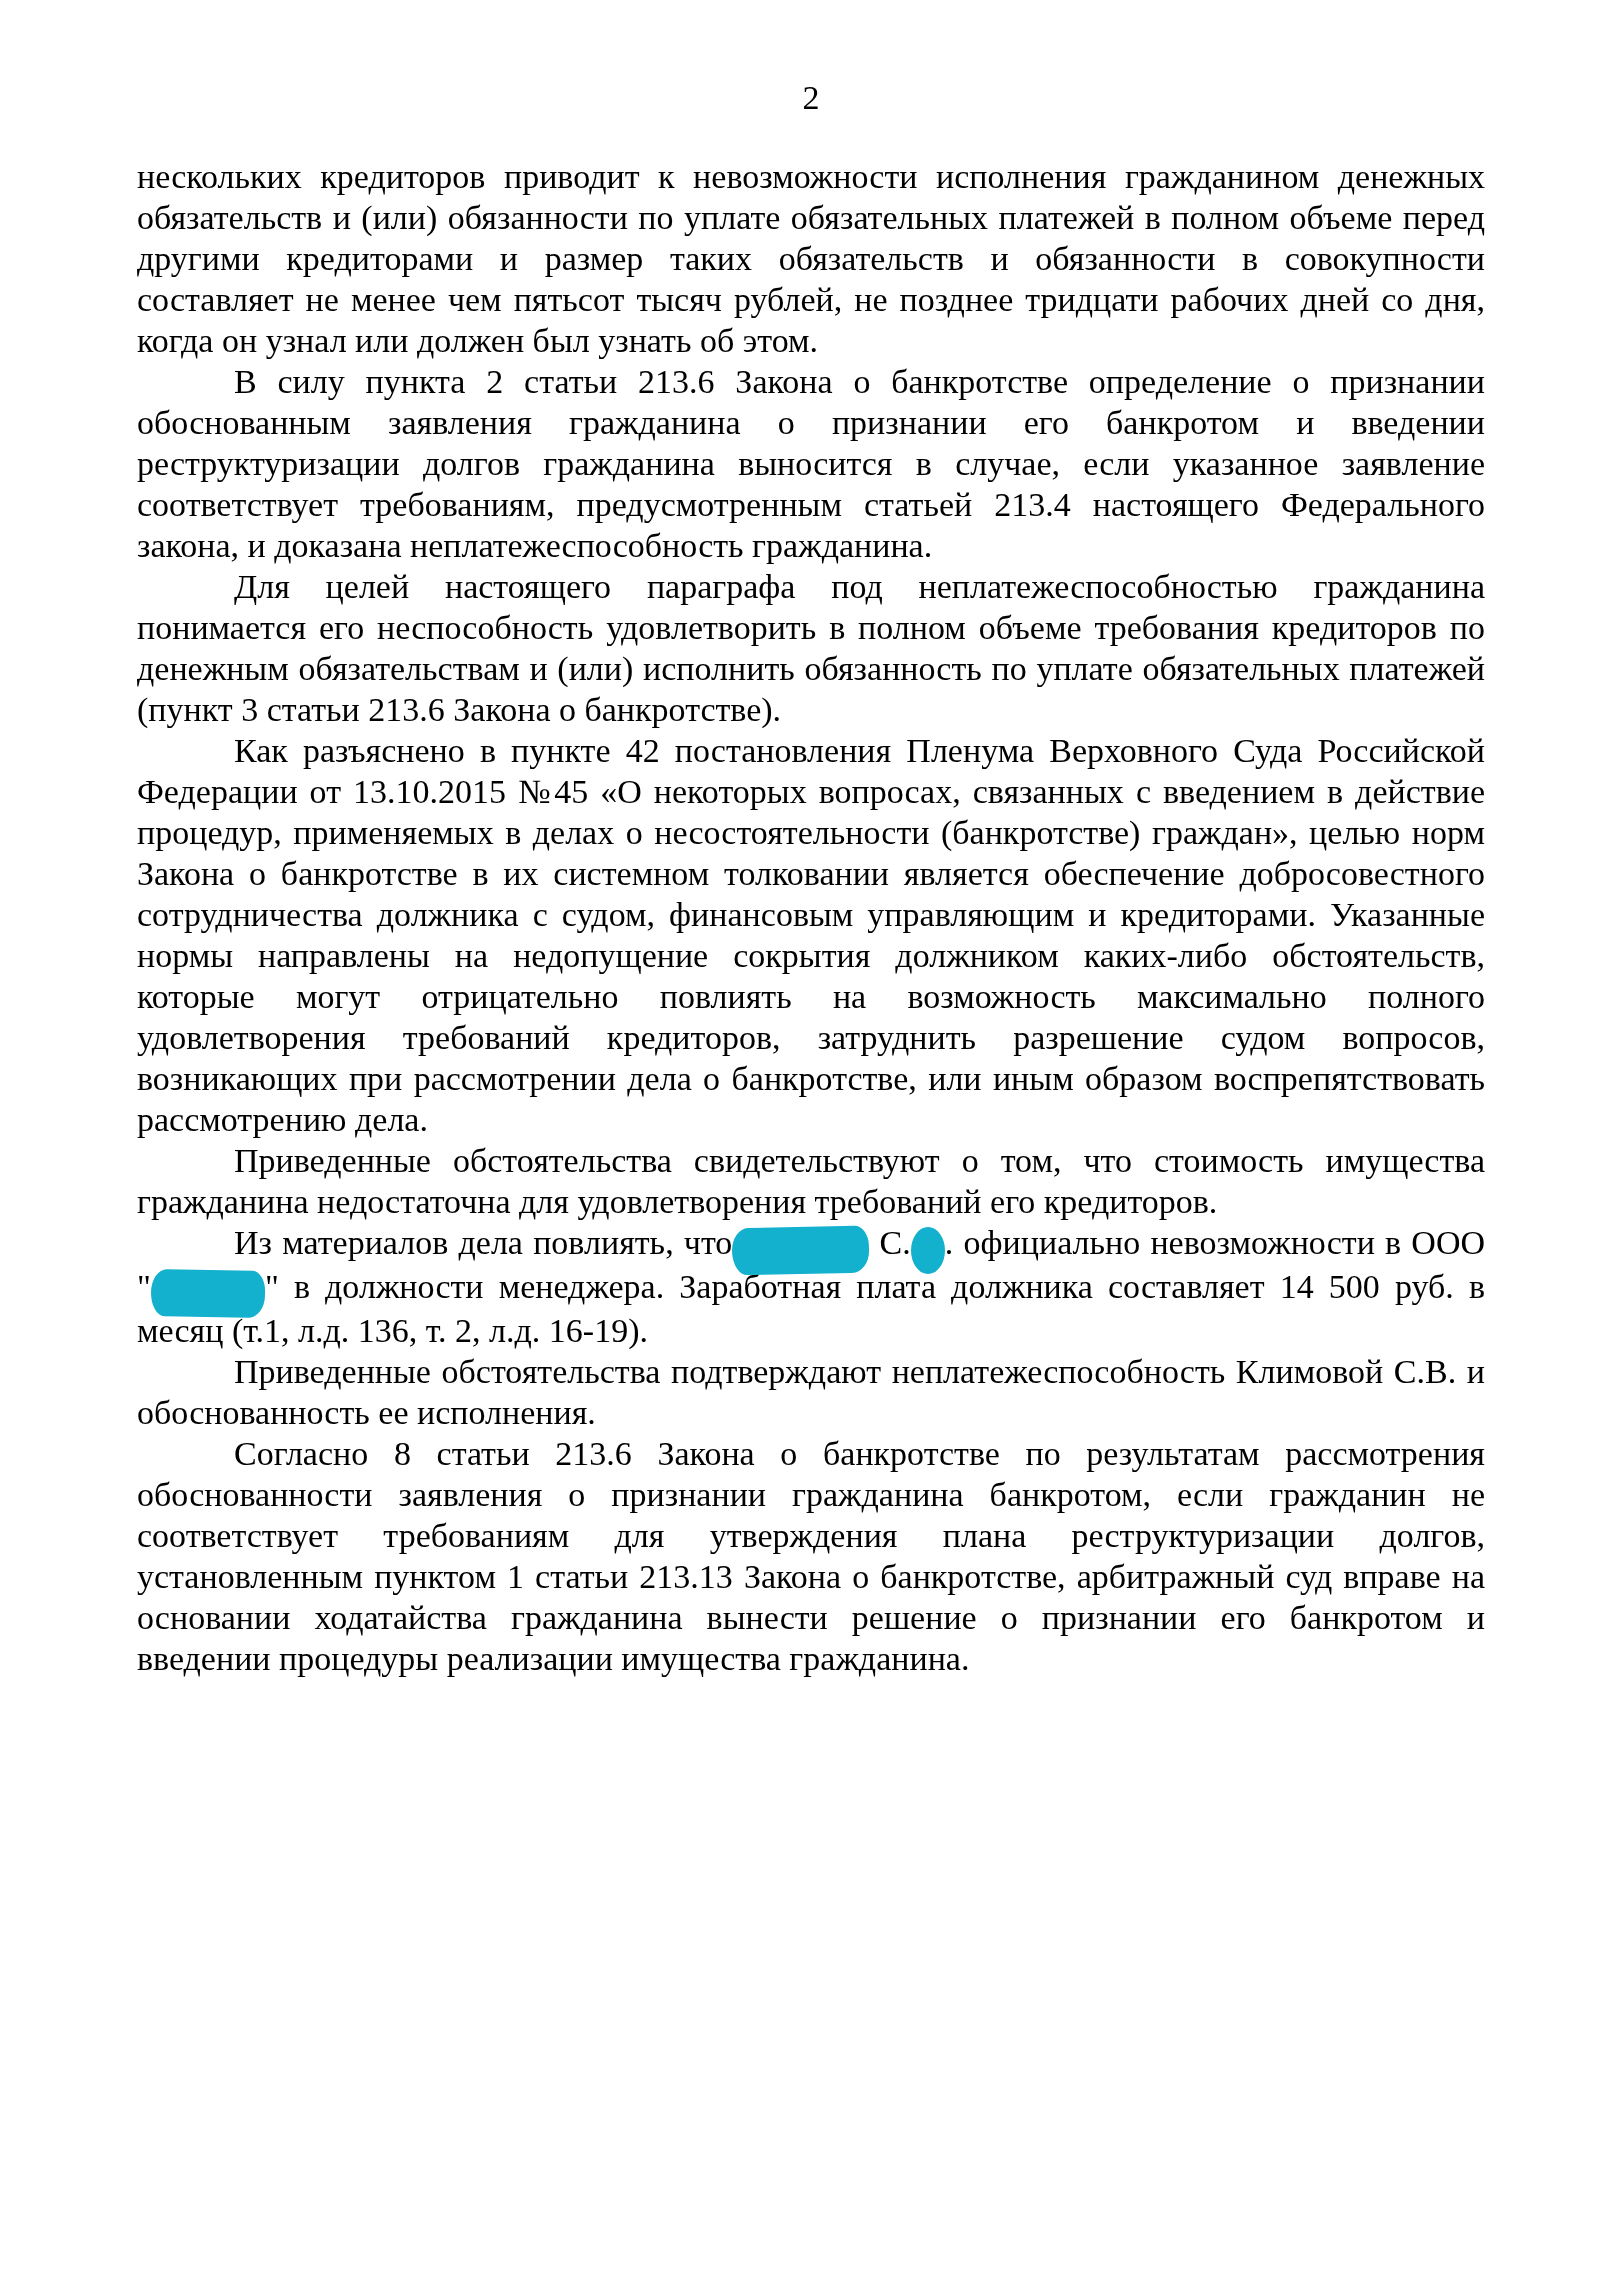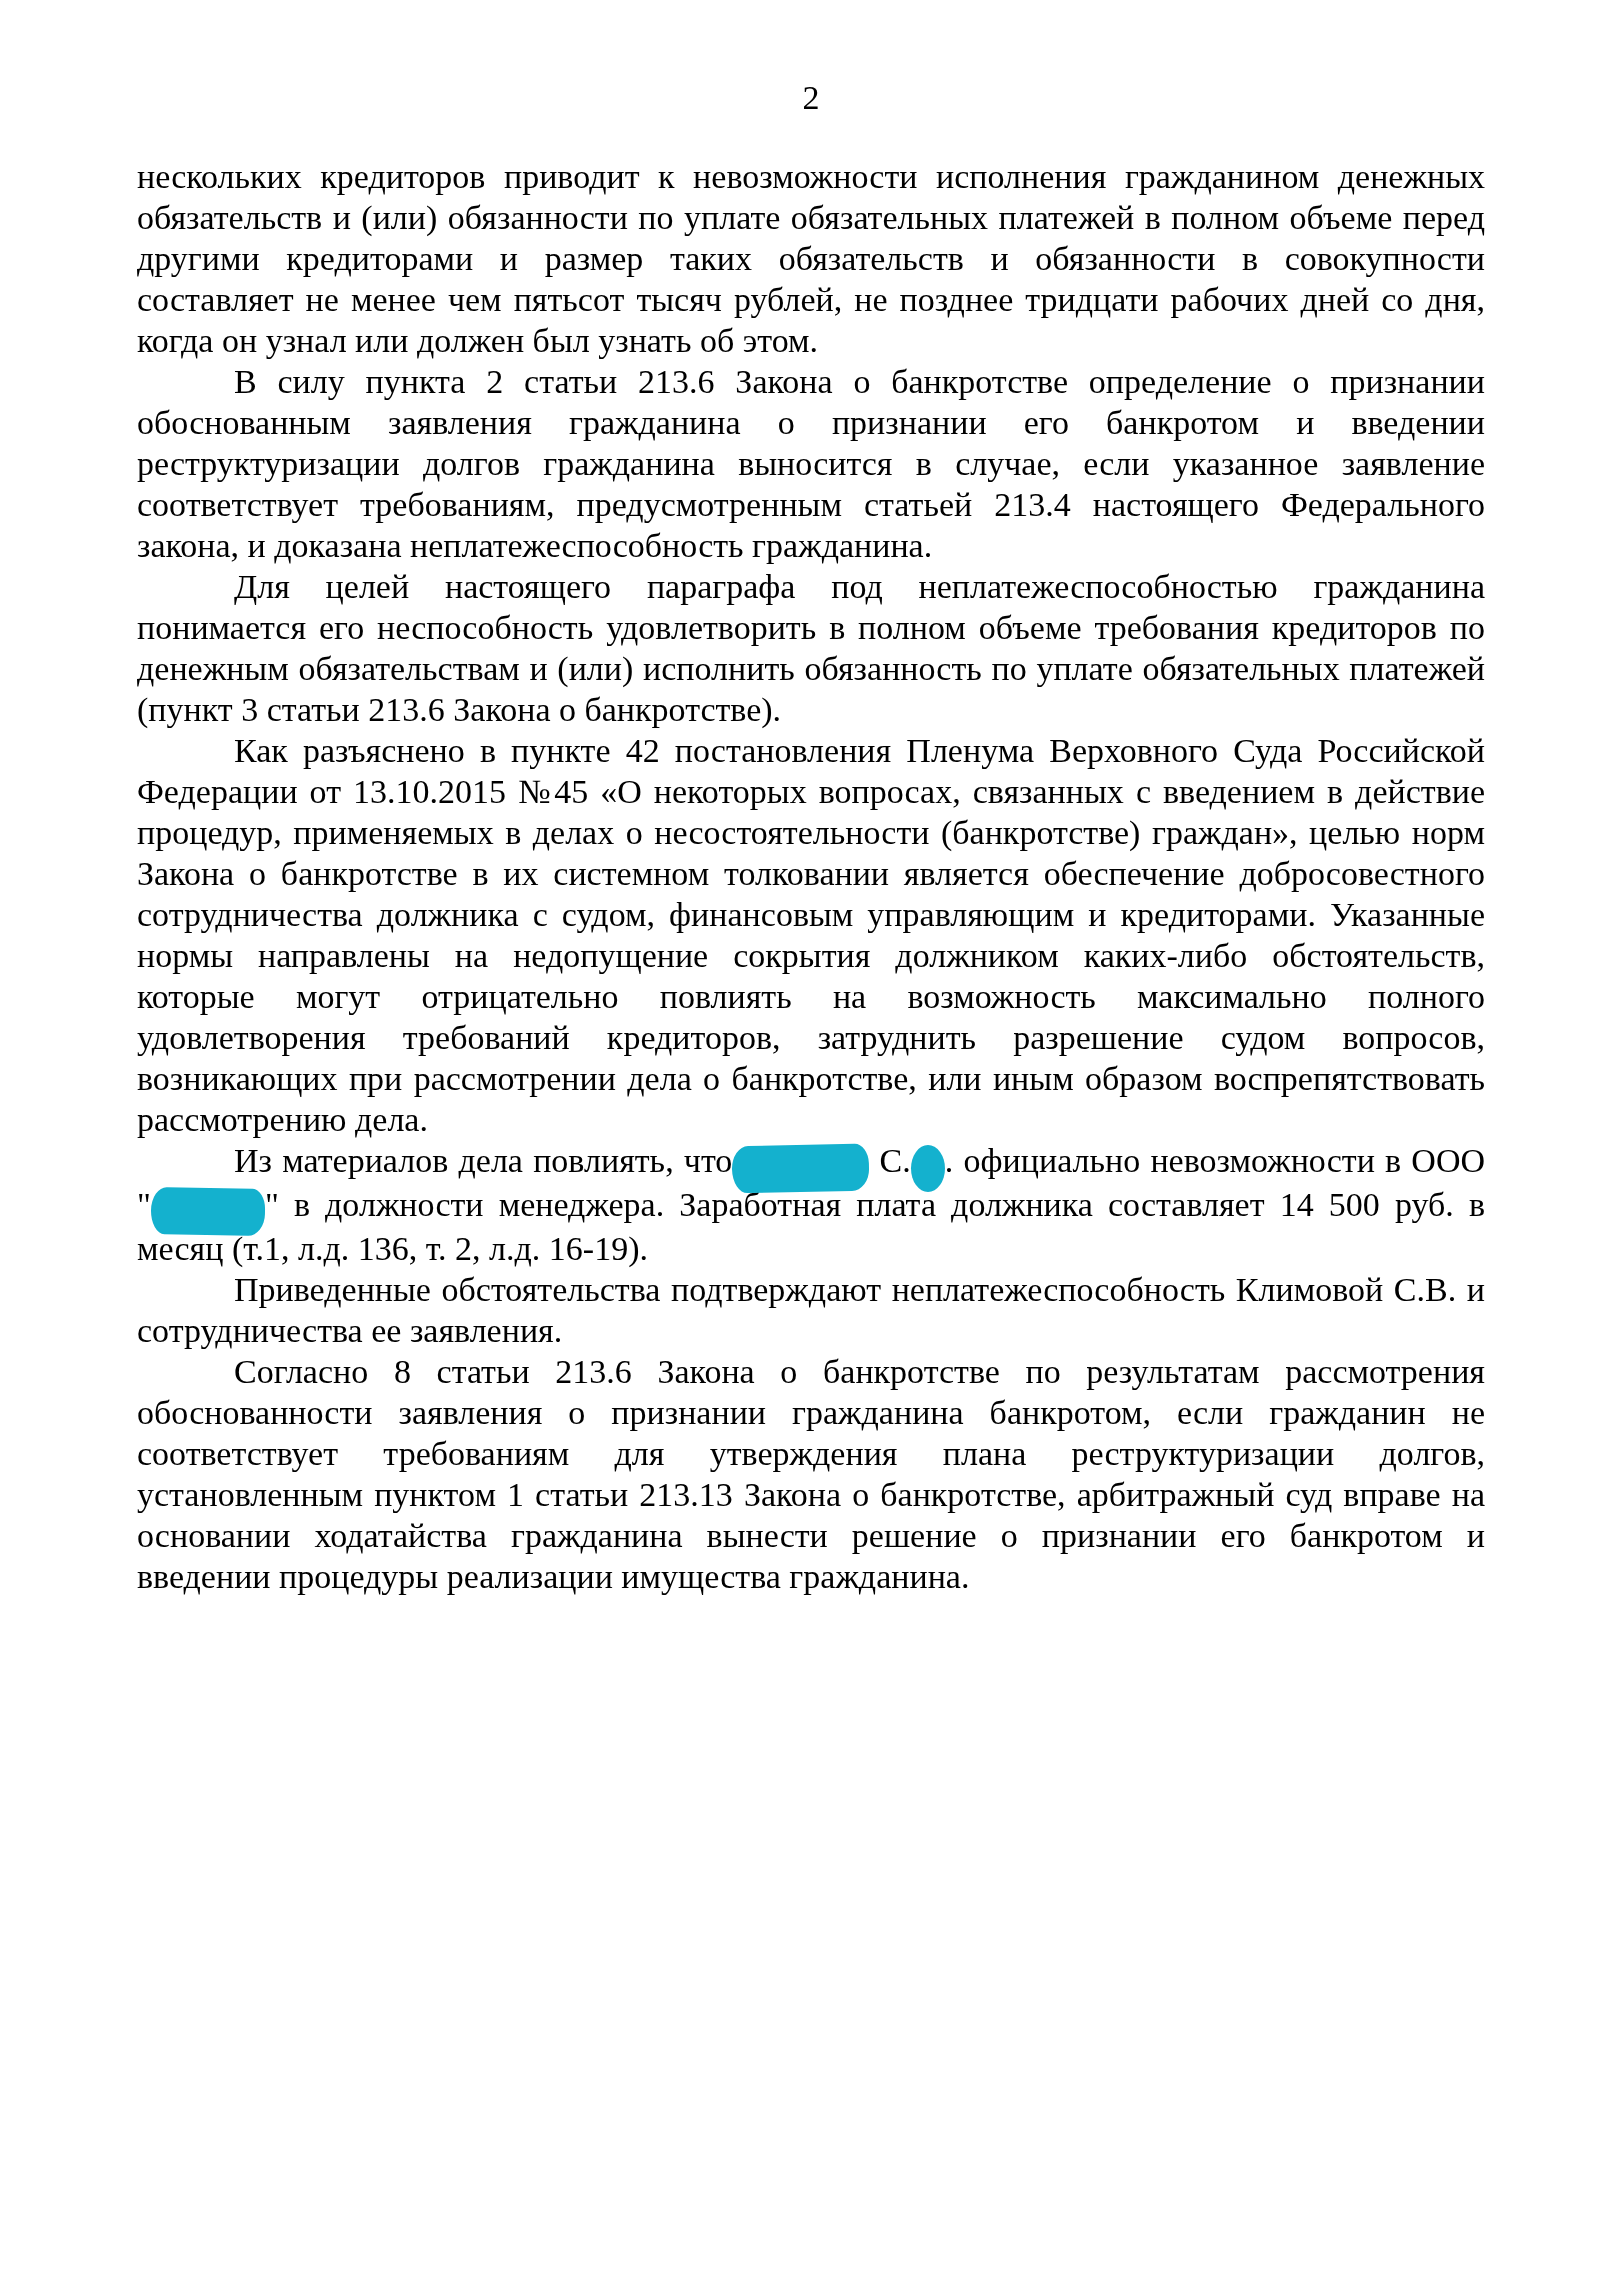--- a/index.html
+++ b/index.html
@@ -66,22 +66,23 @@
   <p class="para no-indent">нескольких кредиторов приводит к невозможности исполнения гражданином денежных обязательств и (или) обязанности по уплате обязательных платежей в полном объеме перед другими кредиторами и размер таких обязательств и обязанности в совокупности составляет не менее чем пятьсот тысяч рублей, не позднее тридцати рабочих дней со дня, когда он узнал или должен был узнать об этом.</p>
 
   <p class="para">В силу пункта 2 статьи 213.6 Закона о банкротстве определение о признании обоснованным заявления гражданина о признании его банкротом и введении реструктуризации долгов гражданина выносится в случае, если указанное заявление соответствует требованиям, предусмотренным статьей 213.4 настоящего Федерального закона, и доказана неплатежеспособность гражданина.</p>
 
   <p class="para">Для целей настоящего параграфа под неплатежеспособностью гражданина понимается его неспособность удовлетворить в полном объеме требования кредиторов по денежным обязательствам и (или) исполнить обязанность по уплате обязательных платежей (пункт 3 статьи 213.6 Закона о банкротстве).</p>
 
   <p class="para">Как разъяснено в пункте 42 постановления Пленума Верховного Суда Российской Федерации от 13.10.2015 №45 «О некоторых вопросах, связанных с введением в действие процедур, применяемых в делах о несостоятельности (банкротстве) граждан», целью норм Закона о банкротстве в их системном толковании является обеспечение добросовестного сотрудничества должника с судом, финансовым управляющим и кредиторами. Указанные нормы направлены на недопущение сокрытия должником каких-либо обстоятельств, которые могут отрицательно повлиять на возможность максимально полного удовлетворения требований кредиторов, затруднить разрешение судом вопросов, возникающих при рассмотрении дела о банкротстве, или иным образом воспрепятствовать рассмотрению дела.</p>
 
 
 
+  <p class="para">Приведенные обстоятельства свидетельствуют о том, что стоимость имущества гражданина недостаточна для удовлетворения требований его кредиторов.</p>
 
   <p class="para"><span>Из материалов дела повлиять, что</span><span class="redact w-lg" style="background-color: rgb(20, 177, 206);"></span>
     <span>С.</span><span class="redact oval" style="background-color: rgb(20, 177, 206);"></span><span>. официально невозможности в ООО "</span><span class="redact w-md" style="background-color: rgb(20, 177, 206);"></span><span>" в должности менеджера. Заработная плата должника составляет 14 500 руб. в месяц (т.1, л.д. 136, т. 2, л.д. 16-19).</span></p>
 
-  <p class="para">Приведенные обстоятельства подтверждают неплатежеспособность Климовой С.В. и сотрудничества ее заявления.</p>
+  <p class="para">Приведенные обстоятельства подтверждают неплатежеспособность Климовой С.В. и обоснованность ее исполнения.</p>
 
   <p class="para">Согласно 8 статьи 213.6 Закона о банкротстве по результатам рассмотрения обоснованности заявления о признании гражданина банкротом, если гражданин не соответствует требованиям для утверждения плана реструктуризации долгов, установленным пунктом 1 статьи 213.13 Закона о банкротстве, арбитражный суд вправе на основании ходатайства гражданина вынести решение о признании его банкротом и введении процедуры реализации имущества гражданина.</p>
 
 </div>
 
 
 </body></html>

